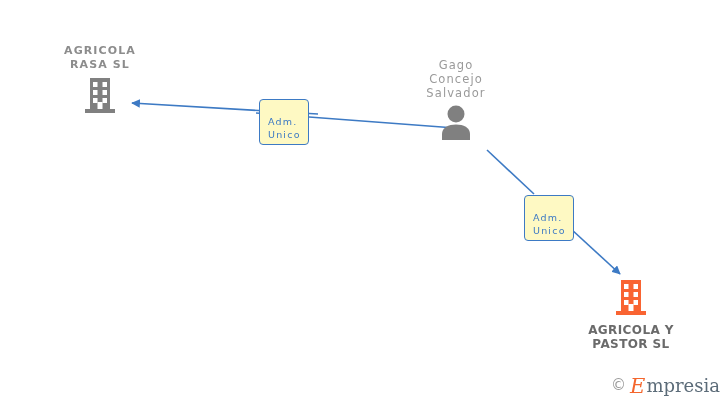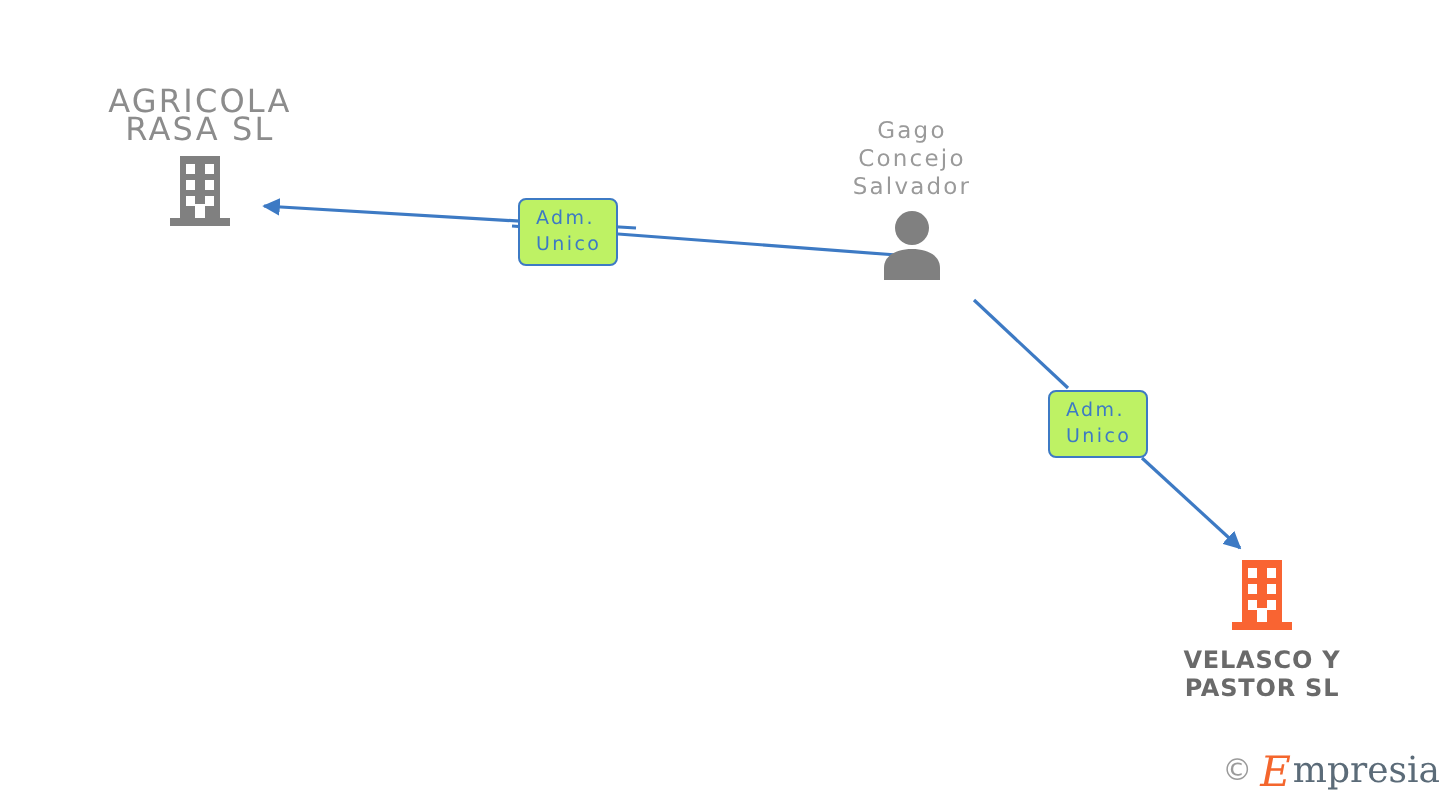--- a/index.html
+++ b/index.html
@@ -32,27 +32,28 @@
     align-items: center;
     width: 150px;
   }
   .node-icon {
     display: block;
     line-height: 0;
   }
 
   
   .company-label-top {
-    font-size: 16px;
+    font-size: 11px;
     color: #8c8c8c;
     letter-spacing: 1.1px;
     text-align: center;
     line-height: 14px;
     margin-bottom: 5px;
     white-space: pre-line;
+    font-weight: bold;
   }
   
   .company-label-bottom {
     font-size: 12px;
     font-weight: bold;
     color: #6a6a6a;
     letter-spacing: 0.4px;
     text-align: center;
     line-height: 14px;
     margin-top: 6px;
@@ -66,28 +67,28 @@
     text-align: center;
     line-height: 14px;
     margin-bottom: 4px;
     white-space: pre-line;
   }
 
   
   .rel-label {
     position: absolute;
     box-sizing: border-box;
-    background: #bef264;
+    background: #fef9c3;
     border: 1px solid #3d7ac4;
     border-radius: 4px;
     color: #3d7ac4;
     font-size: 9.5px;
     letter-spacing: 1.2px;
     line-height: 13px;
-    padding: 3px 7px 3px 8px;
+    padding: 15px 7px 3px 8px;
     text-align: left;
     white-space: pre-line;
   }
 
   
   #watermark {
     position: absolute;
     right: 8px;
     bottom: 6px;
     display: flex;
@@ -181,21 +182,21 @@
         <rect x="10" y="5" width="4.5" height="5" fill="#ffffff"></rect>
         <rect x="19.5" y="5" width="4.5" height="5" fill="#ffffff"></rect>
         <rect x="10" y="13" width="4.5" height="5" fill="#ffffff"></rect>
         <rect x="19.5" y="13" width="4.5" height="5" fill="#ffffff"></rect>
         <rect x="10" y="21" width="4.5" height="5" fill="#ffffff"></rect>
         <rect x="19.5" y="21" width="4.5" height="5" fill="#ffffff"></rect>
         <rect x="14.5" y="25" width="5" height="7" fill="#ffffff"></rect>
         <rect x="2" y="32" width="30" height="4" fill="#f96432"></rect>
       </svg>
     </span>
-    <div class="company-label-bottom">VELASCO Y
+    <div class="company-label-bottom">AGRICOLA Y
 PASTOR SL</div>
   </div>
 
   <div class="rel-label" style="left:259px; top:99px;">Adm.
 Unico</div>
 
   <div class="rel-label" style="left:524px; top:195px;">Adm.
 Unico</div>
 
   <div id="watermark">

